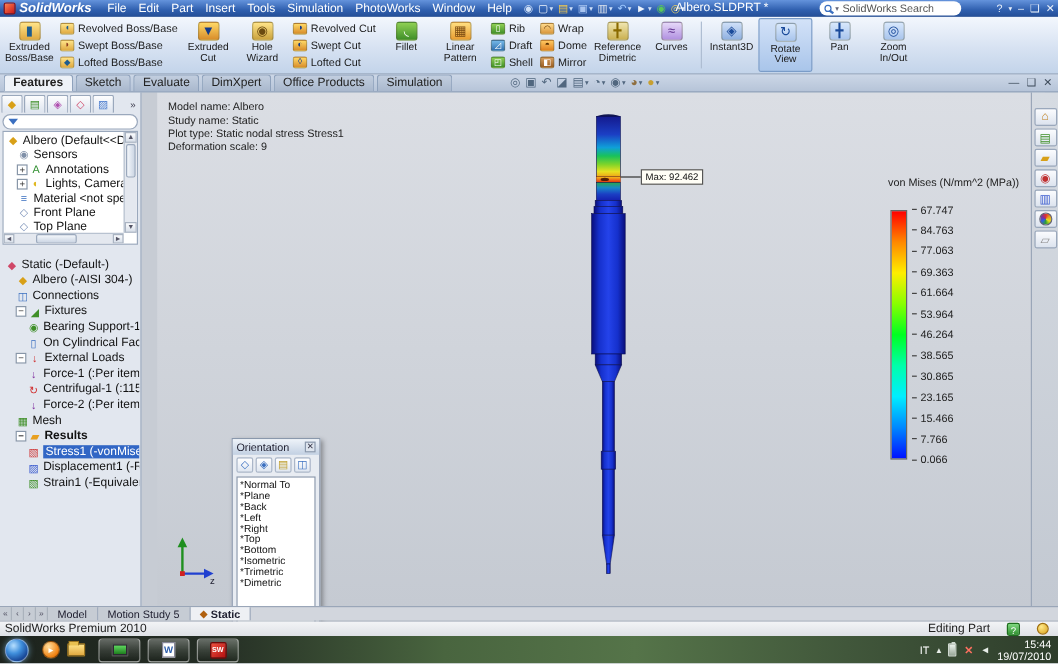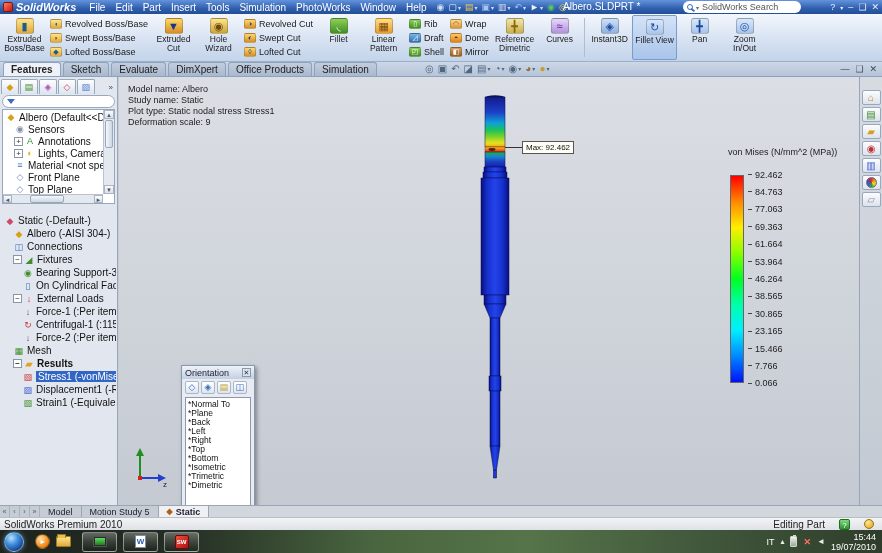--- a/index.html
+++ b/index.html
@@ -64,21 +64,21 @@
 .hsb .sa.rt{margin-left:auto;}
 .trow{display:flex;align-items:center;height:12px;font-size:10px;color:#111;white-space:nowrap;overflow:hidden;}
 #tree2 .trow{height:13px;}
 .exp{width:9px;height:9px;border:1px solid #8896a8;background:#fff;font-size:8px;line-height:7px;text-align:center;margin-right:1px;flex:none;color:#333;}
 .tico{width:12px;font-size:9px;margin-right:2px;flex:none;text-align:center;}
 .trow.selected .tlabel{background:#3166c5;color:#fff;padding:0 2px;}
 .trow.bold{font-weight:bold;}
 #tree2{position:absolute;top:137px;left:2px;right:1px;}
 
 
-#viewport{position:absolute;top:77px;left:119px;width:740px;height:428px;background:linear-gradient(#dbdee4,#c5cad2);}
+#viewport{position:absolute;top:77px;left:131px;width:740px;height:428px;background:linear-gradient(#dbdee4,#c5cad2);}
 #vpinfo{position:absolute;left:9px;top:7px;font-size:9px;color:#222;line-height:11px;white-space:nowrap;}
 #shaft{position:absolute;left:346px;top:13px;}
 #maxleader{position:absolute;left:386px;top:70px;width:18px;height:1px;background:#333;}
 #maxlabel{position:absolute;left:403px;top:64px;border:1px solid #555;background:#fffef6;font-size:8px;padding:0 3px;line-height:11px;color:#111;}
 #legendtitle{position:absolute;left:609px;top:70px;font-size:9px;color:#222;}
 #legendbar{position:absolute;left:611px;top:98px;width:14px;height:208px;border:1px solid #666;}
 #legendlabels{position:absolute;left:629px;top:93px;height:218px;display:flex;flex-direction:column;justify-content:space-between;font-size:9px;color:#222;}
 .llab{display:flex;align-items:center;gap:3px;height:9px;}
 .llab::before{content:"";width:4px;height:1px;background:#444;}
 #orientdlg{position:absolute;left:62px;top:288px;width:74px;height:160px;background:#e8ecf2;border:1px solid #8a98ac;box-shadow:2px 2px 4px rgba(0,0,0,.35);}
@@ -280,21 +280,21 @@
         <div class="ric" style="color: rgb(90, 42, 138); background: linear-gradient(rgb(230, 216, 248), rgb(176, 144, 224));">≈</div>
         <div>Curves</div>
       </div>
       <div class="rsep"></div>
       <div class="rcol-large">
         <div class="ric" style="color: rgb(26, 74, 154); background: linear-gradient(rgb(207, 224, 248), rgb(143, 176, 224));">◈</div>
         <div>Instant3D</div>
       </div>
       <div class="rcol-large active">
         <div class="ric" style="color: rgb(26, 74, 154); background: linear-gradient(rgb(216, 232, 252), rgb(168, 196, 236));">↻</div>
-        <div>Fillet View</div>
+        <div>Rotate View</div>
       </div>
       <div class="rcol-large">
         <div class="ric" style="color: rgb(26, 74, 154); background: linear-gradient(rgb(216, 232, 252), rgb(168, 196, 236));">╋</div>
         <div>Pan</div>
       </div>
       <div class="rcol-large">
         <div class="ric" style="color: rgb(26, 74, 154); background: linear-gradient(rgb(216, 232, 252), rgb(168, 196, 236));">◎</div>
         <div>Zoom In/Out</div>
       </div>
     </div>
@@ -429,21 +429,21 @@
           <span class="tico" style="color: rgb(58, 111, 192);">◫</span>
           <span class="tlabel">Connections</span>
         </div>
         <div class="trow" style="padding-left: 11px;">
           <span class="exp">−</span>
           <span class="tico" style="color: rgb(63, 143, 40);">◢</span>
           <span class="tlabel">Fixtures</span>
         </div>
         <div class="trow" style="padding-left: 20px;">
           <span class="tico" style="color: rgb(63, 143, 40);">◉</span>
-          <span class="tlabel">Bearing Support-3</span>
+          <span class="tlabel">Bearing Support-1</span>
         </div>
         <div class="trow" style="padding-left: 20px;">
           <span class="tico" style="color: rgb(58, 111, 192);">▯</span>
           <span class="tlabel">On Cylindrical Faces-1 (:</span>
         </div>
         <div class="trow" style="padding-left: 11px;">
           <span class="exp">−</span>
           <span class="tico" style="color: rgb(208, 48, 48);">↓</span>
           <span class="tlabel">External Loads</span>
         </div>
@@ -537,21 +537,21 @@
       <polygon points="25,356 35,356 31.5,380 28.5,380" fill="url(#gBlue)" stroke="#0a0e50" stroke-width="0.5"></polygon>
       <rect x="28.5" y="380" width="3" height="8" fill="url(#gBlue)" stroke="#0a0e50" stroke-width="0.5"></rect>
     </svg>
 
     <div id="maxleader"></div>
     <div id="maxlabel">Max: 92.462</div>
 
     <div id="legendtitle">von Mises (N/mm^2 (MPa))</div>
     <div id="legendbar" style="background: linear-gradient(rgb(255, 0, 0), rgb(255, 136, 0), rgb(255, 238, 0), rgb(136, 255, 0), rgb(0, 255, 34), rgb(0, 255, 170), rgb(0, 238, 255), rgb(0, 136, 255), rgb(0, 17, 255));"></div>
     <div id="legendlabels">
-        <div class="llab">92.462</div>
+        <div class="llab">67.747</div>
         <div class="llab">84.763</div>
         <div class="llab">77.063</div>
         <div class="llab">69.363</div>
         <div class="llab">61.664</div>
         <div class="llab">53.964</div>
         <div class="llab">46.264</div>
         <div class="llab">38.565</div>
         <div class="llab">30.865</div>
         <div class="llab">23.165</div>
         <div class="llab">15.466</div>

